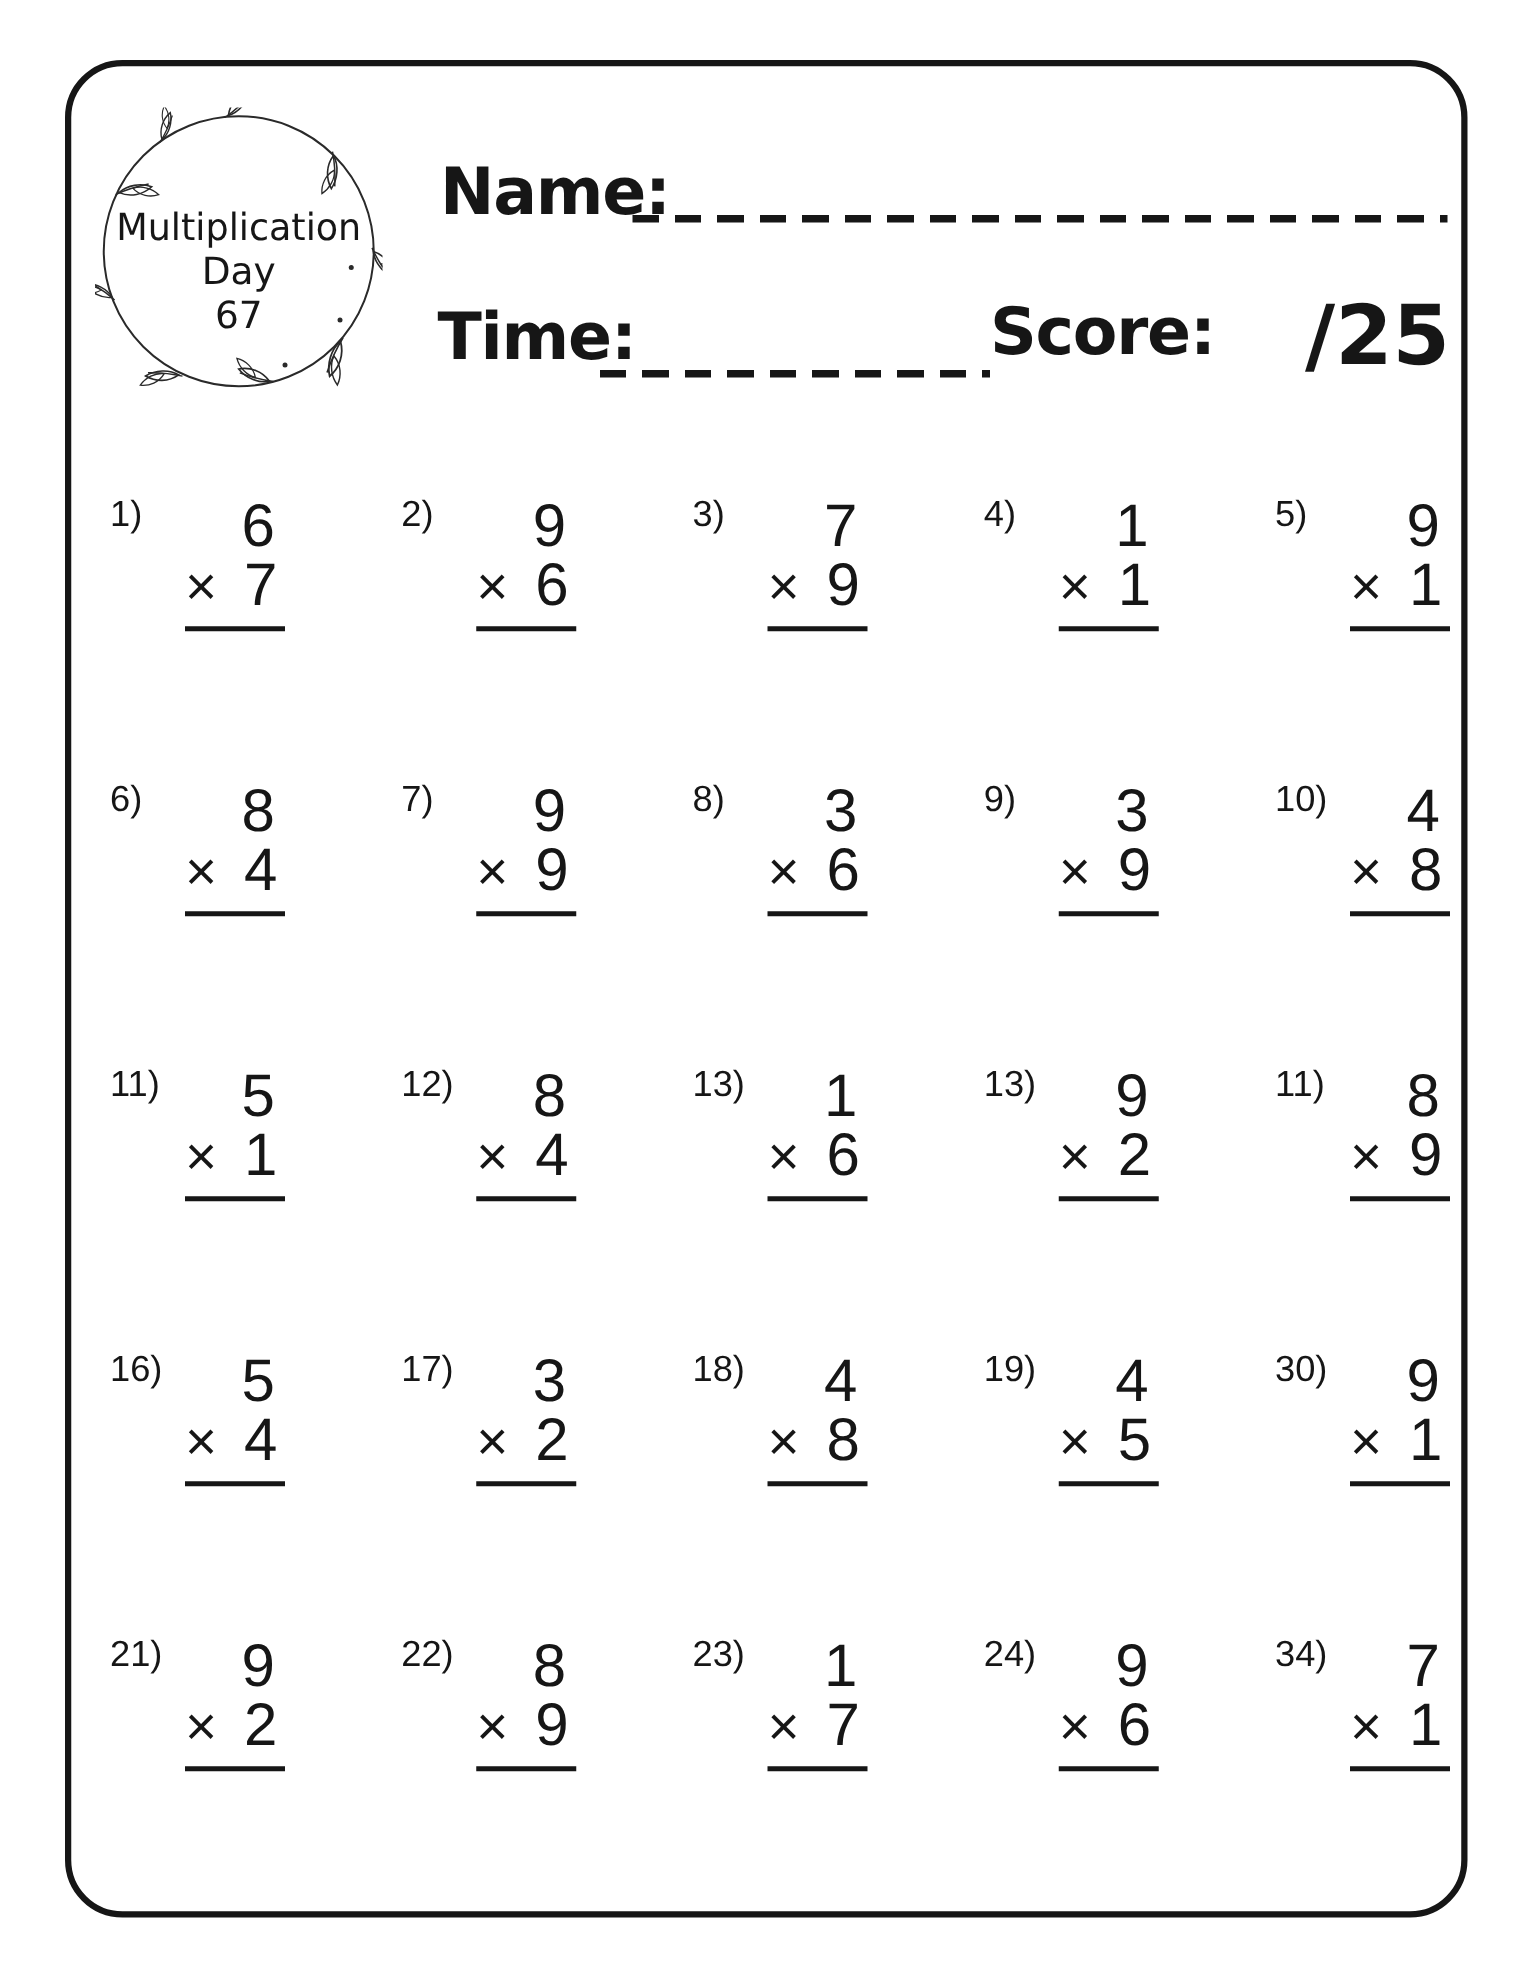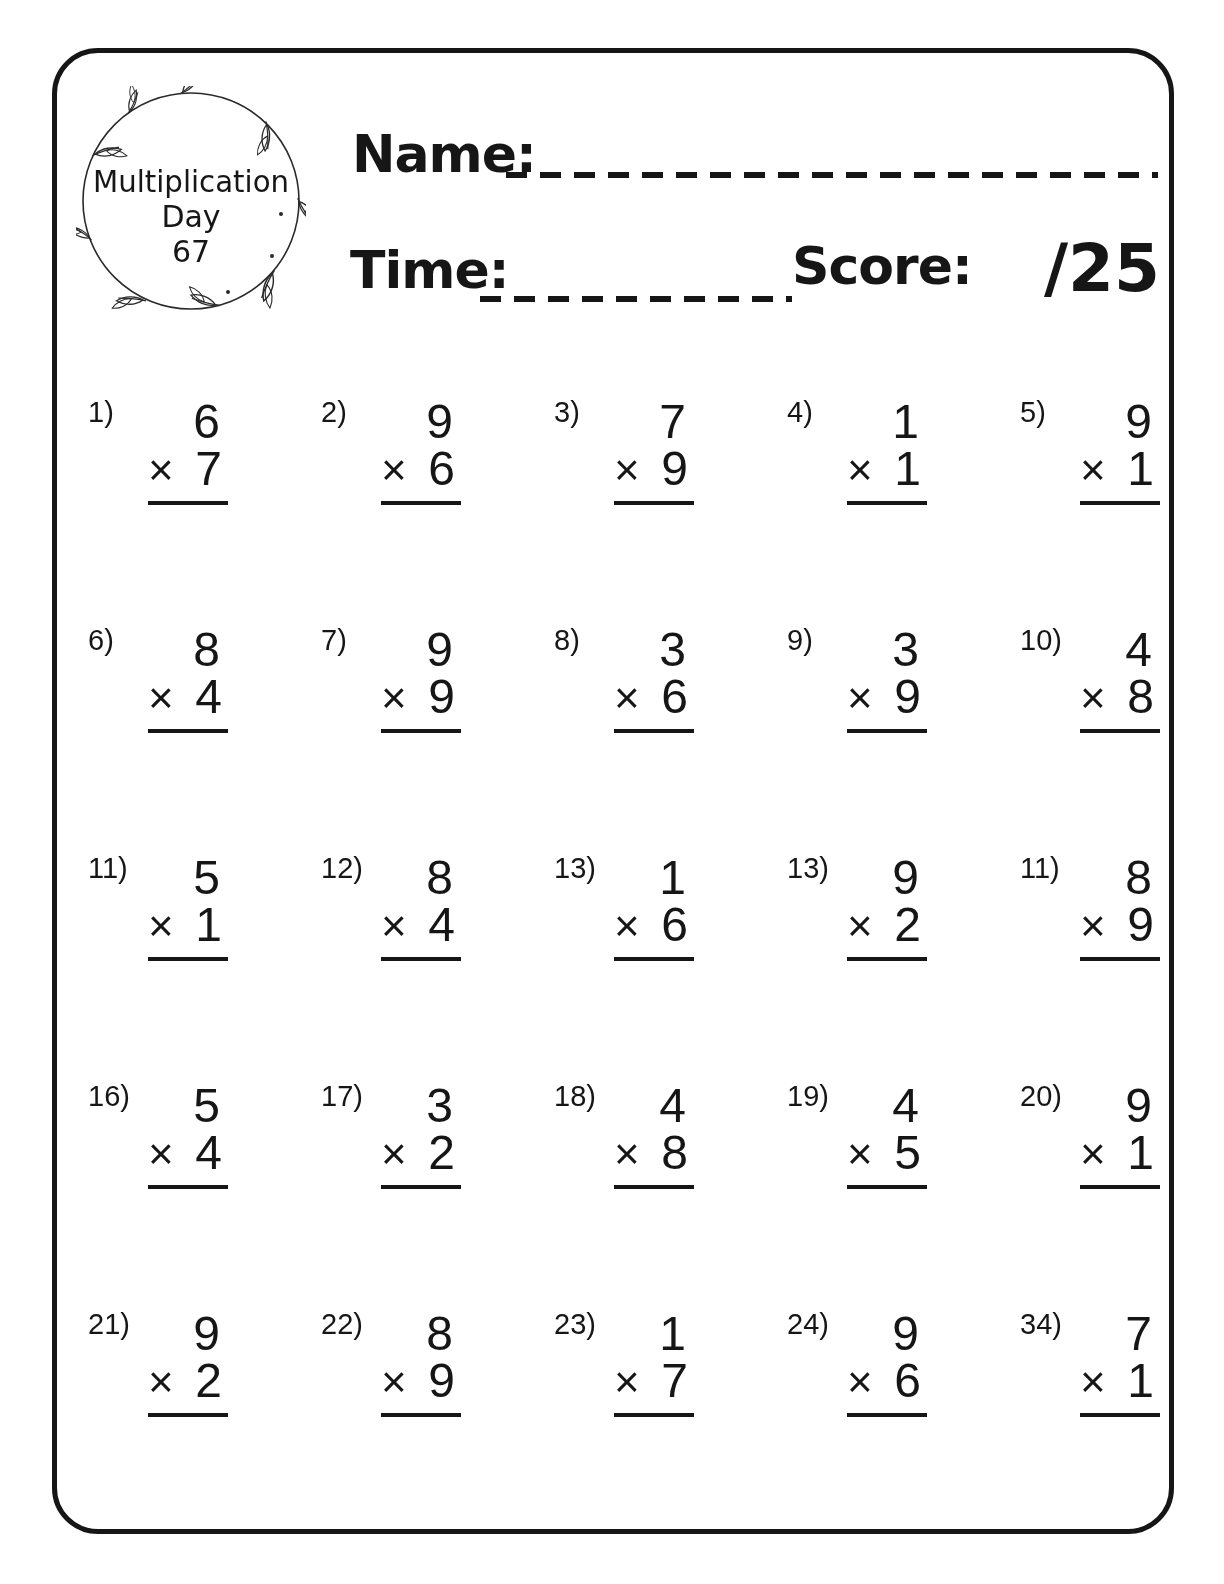--- a/index.html
+++ b/index.html
@@ -340,21 +340,21 @@
       <div class="work">
         <div class="top-row">4</div>
         <div class="bottom-row">
           <span class="times">×</span>
           <span>5</span>
         </div>
       </div>
     </div>
 
     <div class="problem">
-      <div class="pnum">20)</div>
+      <div class="pnum">30)</div>
       <div class="work">
         <div class="top-row">9</div>
         <div class="bottom-row">
           <span class="times">×</span>
           <span>1</span>
         </div>
       </div>
     </div>
 
     <div class="problem">

